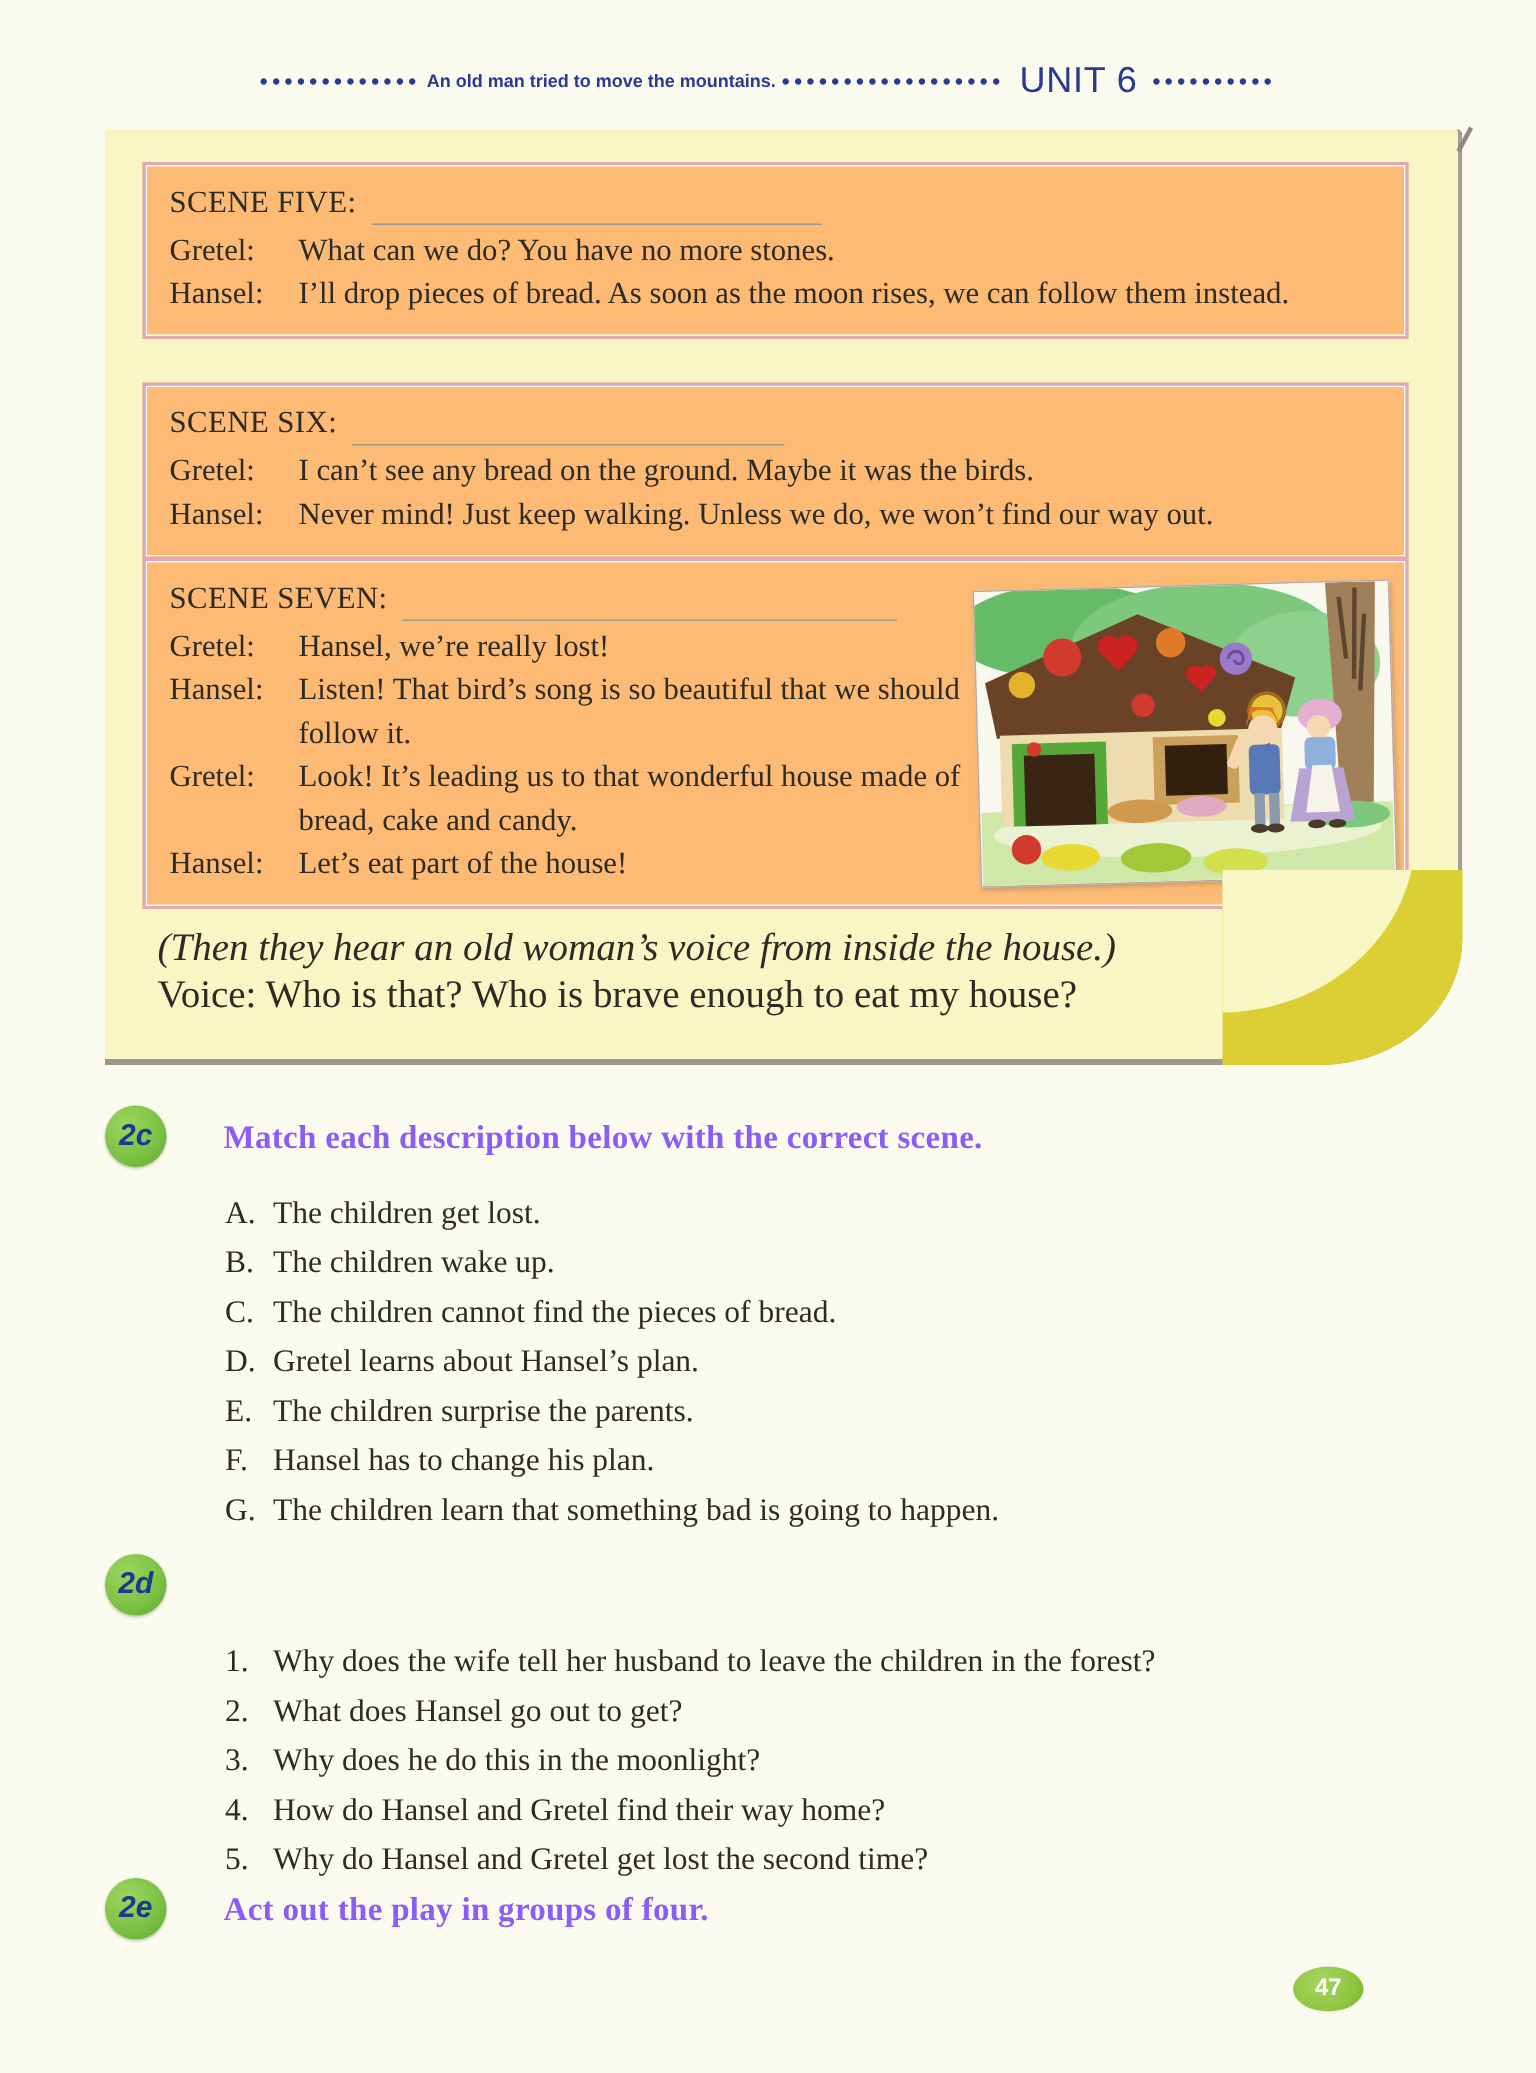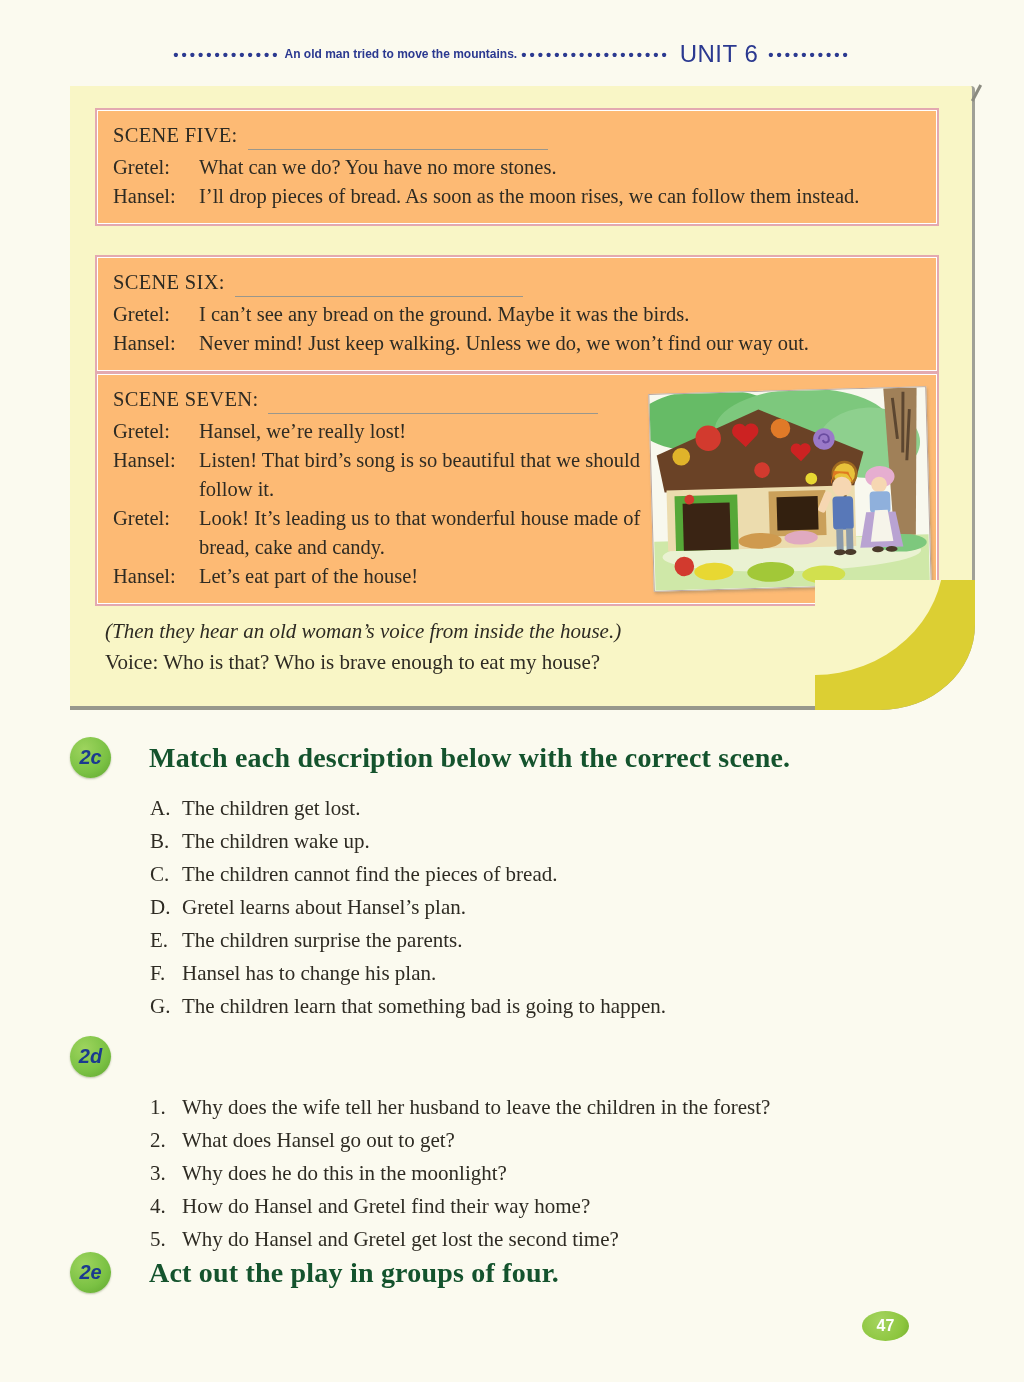--- a/index.html
+++ b/index.html
@@ -90,21 +90,21 @@
     transform:rotate(-1.6deg);
     border:1px solid #b9a7a0;
     background:#f8f8ee;
     box-shadow:1px 2px 3px rgba(100,100,90,0.35);
   }
   .illus svg { width:100%; height:100%; display:block; }
 
   
   .stage-lines {
     position:absolute; left:35px; top:530px; right:52px;
-    font-size:21px; line-height:31px;
+    font-size:26px; line-height:31px;
   }
   .stage-direction { font-style:italic; }
 
   
   .sections { position:absolute; left:70px; top:737px; width:912px; }
   .section-block { position:absolute; left:0; right:0; }
   .section-block.b2c { top:0; }
   .section-block.b2d { top:299px; }
   .section-block.b2e { top:515px; }
 
@@ -112,21 +112,21 @@
   .badge {
     width:41px; height:41px; border-radius:50%;
     background:radial-gradient(circle at 35% 30%, #9ed45e, #7ac143 60%, #5ea32e);
     display:flex; align-items:center; justify-content:center;
     font-family:"Liberation Sans", sans-serif;
     font-weight:800; font-style:italic; font-size:20px; color:#1b3a8f;
     flex:0 0 41px;
     box-shadow:0 1px 2px rgba(90,110,60,0.4);
   }
   .section-title {
-    margin-left:38px; font-size:28px; font-weight:700; color:#14532d;
+    margin-left:38px; font-size:22px; font-weight:700; color:#8b5cf6;
     letter-spacing:0.2px;
   }
   .item-list { margin:14px 0 0 80px; list-style:none; }
   .item-row { display:flex; font-size:21px; line-height:33px; }
   .marker { flex:0 0 32px; }
 
   
   .page-badge {
     position:absolute; left:862px; top:1311px;
     width:47px; height:30px; border-radius:50%;

